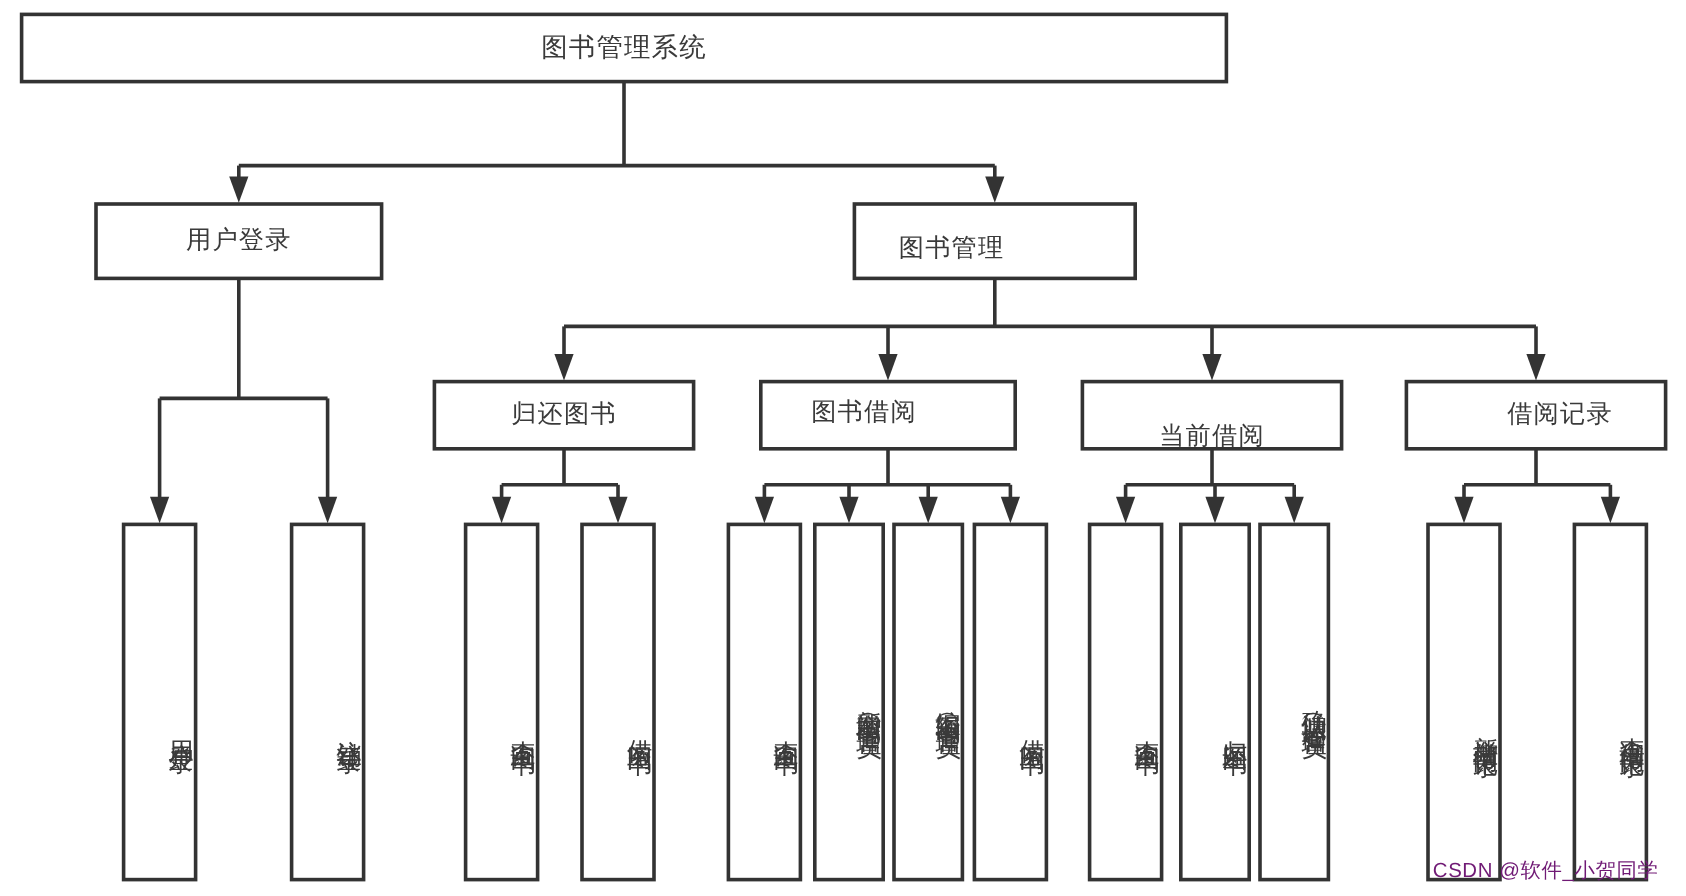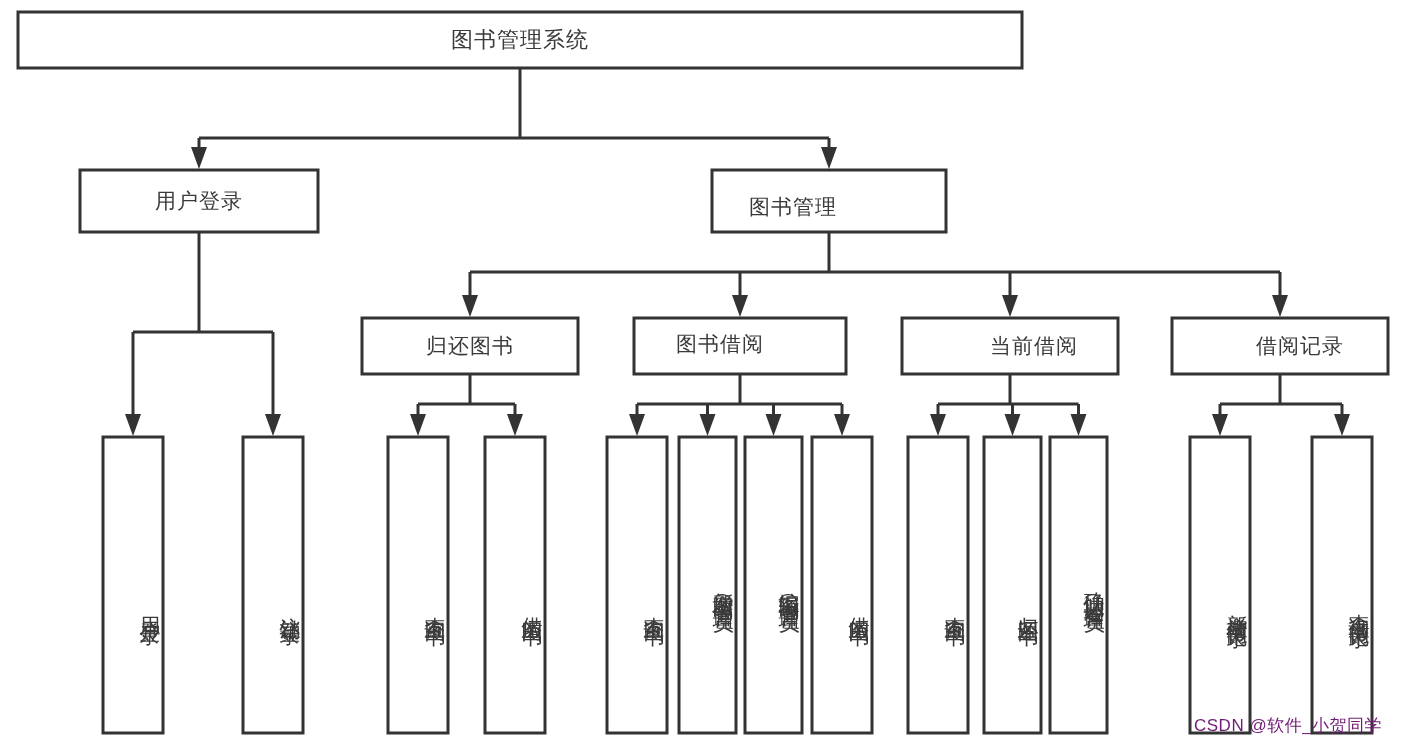--- a/index.html
+++ b/index.html
@@ -165,21 +165,21 @@
         <rect x="1312" y="437" width="60" height="296" class="node-box"></rect>
       </g>
   </svg>
 
   <div id="label-layer">
       <div class="node-label-h root-label" style="left: 18px; top: 12px; width: 1004px; height: 56px;">图书管理系统</div>
       <div class="node-label-h" style="left: 80px; top: 170px; width: 238px; height: 62px;">用户登录</div>
       <div class="node-label-h" style="left: 676px; top: 170px; width: 234px; height: 73px; border-radius: 30px;">图书管理</div>
       <div class="node-label-h" style="left: 362px; top: 318px; width: 216px; height: 56px;">归还图书</div>
       <div class="node-label-h" style="left: 634px; top: 318px; width: 172px; height: 56px; font-family: Liberation Mono, monospace;">图书借阅</div>
-      <div class="node-label-h" style="left: 902px; top: 318px; width: 216px; height: 56px; padding-left: 24px;">当前借阅</div>
+      <div class="node-label-h" style="left: 902px; top: 336px; width: 216px; height: 56px;">当前借阅</div>
       <div class="node-label-h" style="left: 1172px; top: 318px; width: 216px; height: 56px; padding-left: 20px;">借阅记录</div>
       <div class="node-label-v" style="left: 103px; top: 483px; width: 60px; height: 246px;">用户登录</div>
       <div class="node-label-v" style="left: 243px; top: 483px; width: 60px; height: 246px;">注销登录</div>
       <div class="node-label-v" style="left: 388px; top: 483px; width: 60px; height: 246px;">查询图书</div>
       <div class="node-label-v" style="left: 485px; top: 483px; width: 60px; height: 246px;">借阅图书</div>
       <div class="node-label-v" style="left: 607px; top: 483px; width: 60px; height: 246px;">查询图书</div>
       <div class="node-label-v" style="left: 679px; top: 447px; width: 57px; height: 282px;">新增图书（管理员）</div>
       <div class="node-label-v" style="left: 745px; top: 447px; width: 57px; height: 282px;">编辑图书（管理员）</div>
       <div class="node-label-v" style="left: 812px; top: 483px; width: 60px; height: 246px;">借阅图书</div>
       <div class="node-label-v" style="left: 908px; top: 483px; width: 60px; height: 246px;">查询图书</div>

